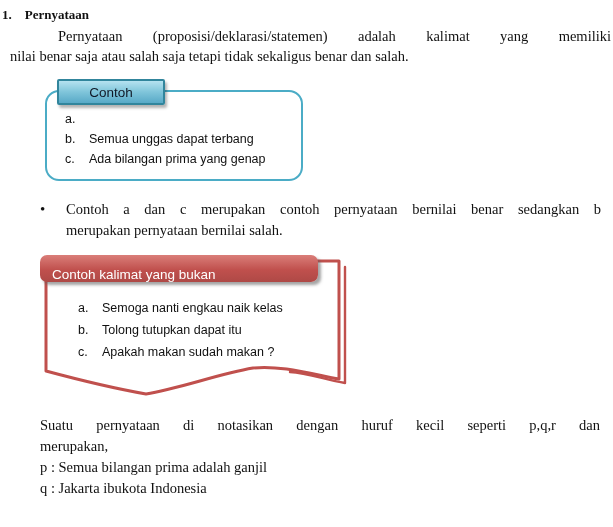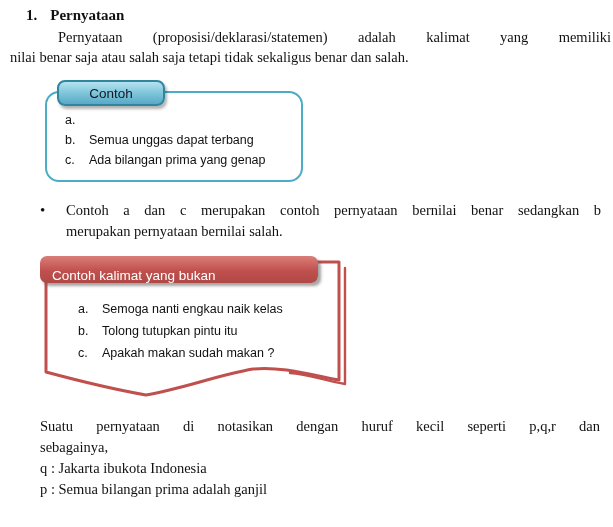--- a/index.html
+++ b/index.html
@@ -5,42 +5,42 @@
   * { margin: 0; padding: 0; box-sizing: border-box; }
   html, body { background: #ffffff; }
   body {
     width: 613px; height: 527px; overflow: hidden;
     font-family: "Liberation Serif", serif;
     color: #111111;
   }
   .page { position: relative; width: 613px; height: 527px; padding-top: 7px; }
 
   
-  .heading { margin-left: 26px; font-weight: bold; font-size: 15px; }
+  .heading { margin-left: 2px; font-weight: bold; font-size: 13px; }
   .heading .hnum { display: inline-block; margin-right: 13px; }
 
   
   .intro { margin: 3px 2px 0 10px; font-size: 14.5px; line-height: 20px; }
   .intro .l1 { text-indent: 48px; text-align: justify; text-align-last: justify; }
 
   
   .contoh-box {
     position: relative;
     margin: 24px 0 0 45px;
     width: 258px;
     border: 2px solid #4BACC6;
     border-radius: 14px;
     padding: 17px 8px 10px 18px;
     background: #ffffff;
   }
   .contoh-tab {
     position: absolute; top: -13px; left: 10px;
     width: 108px; height: 26px;
     border: 2px solid #31859C;
-    border-radius: 8px;
+    border-radius: 2px;
     background: linear-gradient(180deg, #b5e2f0 0%, #7fc5da 50%, #58a9c7 100%);
     box-shadow: 2px 3px 3px rgba(0,0,0,0.30);
     display: flex; align-items: center; justify-content: center;
     font-family: "Liberation Sans", sans-serif;
     font-size: 13.5px; color: #101826;
   }
   .abc-item {
     display: flex;
     font-family: "Liberation Sans", sans-serif;
     font-size: 12.5px; line-height: 20px; color: #101010;
@@ -128,29 +128,29 @@
     <div class="bukan-header">
       <span>Contoh kalimat yang bukan</span>
     </div>
     <div class="bukan-items">
       <div class="abc-item">
         <span class="lab">a.</span>
         <span class="txt">Semoga nanti engkau naik kelas</span>
       </div>
       <div class="abc-item">
         <span class="lab">b.</span>
-        <span class="txt">Tolong tutupkan pintu itu</span>
+        <span class="txt">Tolong tutupkan dapat itu</span>
       </div>
       <div class="abc-item">
         <span class="lab">c.</span>
         <span class="txt">Apakah makan sudah makan ?</span>
       </div>
     </div>
   </div>
 
   <div class="closing">
     <div class="l1">Suatu pernyataan di notasikan dengan huruf kecil seperti p,q,r dan</div>
-    <div>sebagainya,</div>
+    <div>merupakan,</div>
+    <div>p : Semua bilangan prima adalah ganjil</div>
     <div>q : Jakarta ibukota Indonesia</div>
-    <div>p : Semua bilangan prima adalah ganjil</div>
   </div>
 
 </div>
 
 </body></html>

